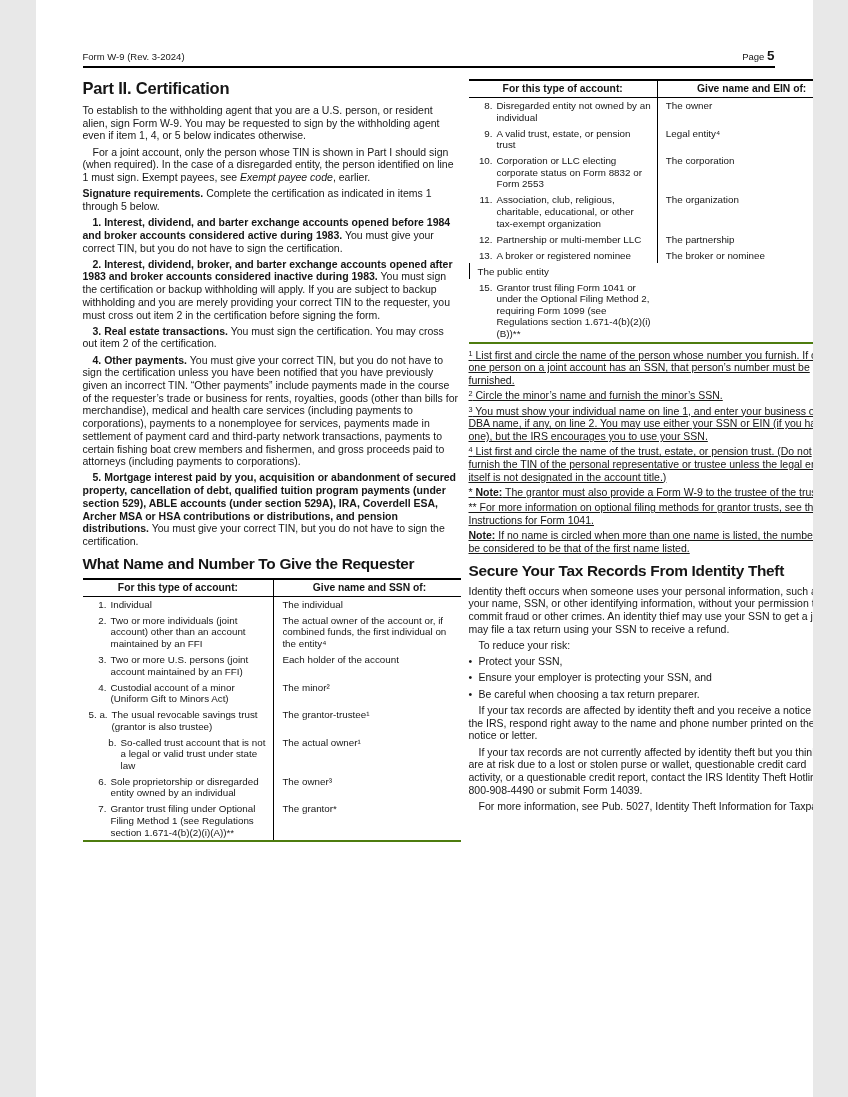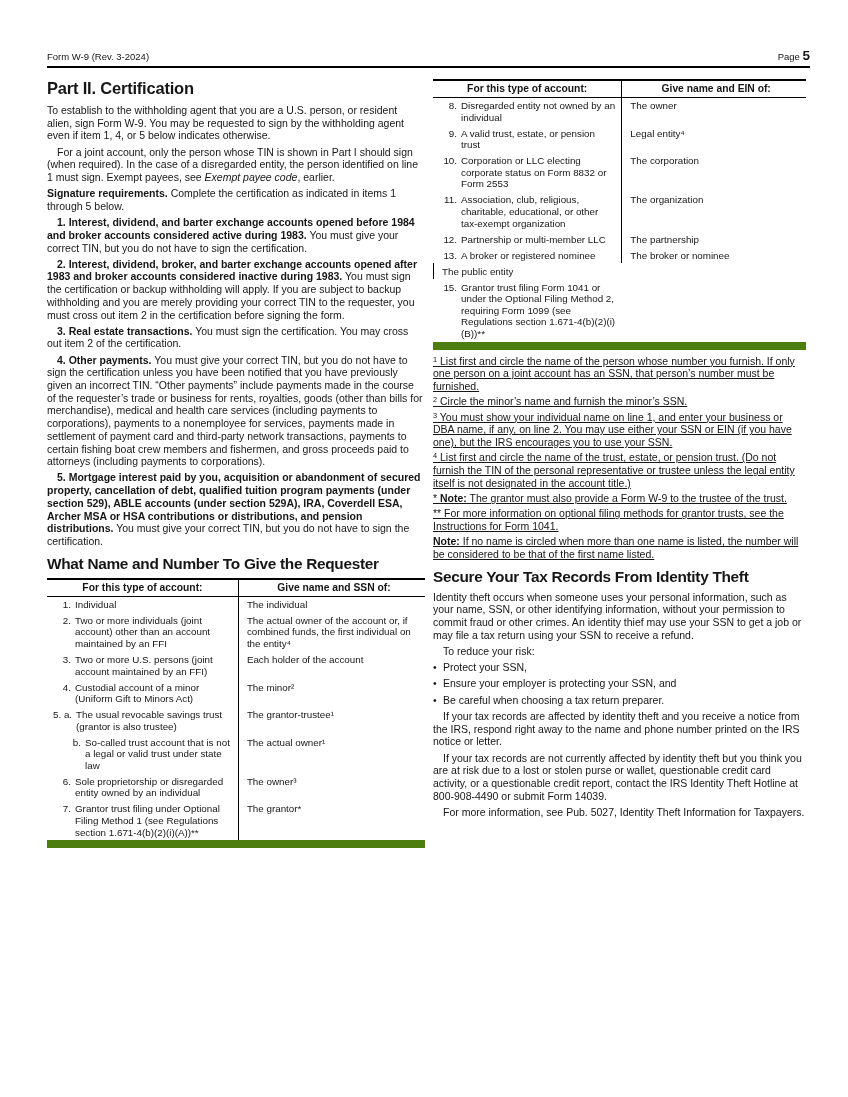--- a/index.html
+++ b/index.html
@@ -1,38 +1,38 @@
 <!DOCTYPE html>
 <html><head>
 <meta charset="utf-8">
 <title>Form W-9 (Rev. 3-2024) — Page 5</title>
 <style>
   html,body{margin:0;padding:0;background:#e8e8e8;}
   .page{
-    position:relative;width:848px;height:1097px;background:#ffffff;
+    position:relative;width:777px;height:1097px;background:#ffffff;
     font-family:"Liberation Sans","DejaVu Sans",sans-serif;color:#161616;
     box-sizing:border-box;padding:48px 38px 0 47px;overflow:hidden;
     margin:0 auto;
   }
   .pghead{display:flex;justify-content:space-between;align-items:baseline;
     font-size:9.5px;margin-bottom:3px;}
   .pgnum b{font-size:13.5px;font-weight:bold;}
   .rule{border-top:2px solid #000;margin-bottom:11px;}
   .cols{display:flex;gap:8px;}
   .col.left{width:378px;flex:0 0 378px;}
   .col.right{width:373px;flex:0 0 373px;}
   h1{font-size:16.5px;margin:0 0 6px;letter-spacing:-0.2px;font-weight:bold;}
   h2{font-size:15.4px;margin:7px 0 5px;letter-spacing:-0.3px;font-weight:bold;}
   .para{font-size:10.5px;line-height:12.7px;margin:0 0 3.5px;}
   .para.ind{text-indent:10px;}
   .b{font-weight:bold;}
   .i{font-style:italic;}
   .sup{font-size:70%;vertical-align:3.5px;line-height:0;}
   
-  .table{border-top:2.5px solid #000;border-bottom:8px solid #4d7c0f;
+  .table{border-top:2.5px solid #000;border-bottom:2px solid #4d7c0f;
     font-size:9.8px;line-height:11.6px;}
   .trow{display:flex;}
   .thead{border-bottom:1.8px solid #000;}
   .hc{font-weight:bold;font-size:10.3px;text-align:center;padding:3.5px 2px;}
   .tc{box-sizing:border-box;}
   .c1{width:50.5%;padding:2.2px 6px;display:flex;}
   .thead .c1{display:block;}
   .c2{width:49.5%;border-left:1.2px solid #000;padding:2.2px 4px 2.2px 8px;}
   .num{flex:0 0 auto;min-width:18px;text-align:right;padding-right:4px;white-space:pre;}
   .c1.sub .num{min-width:28px;}

